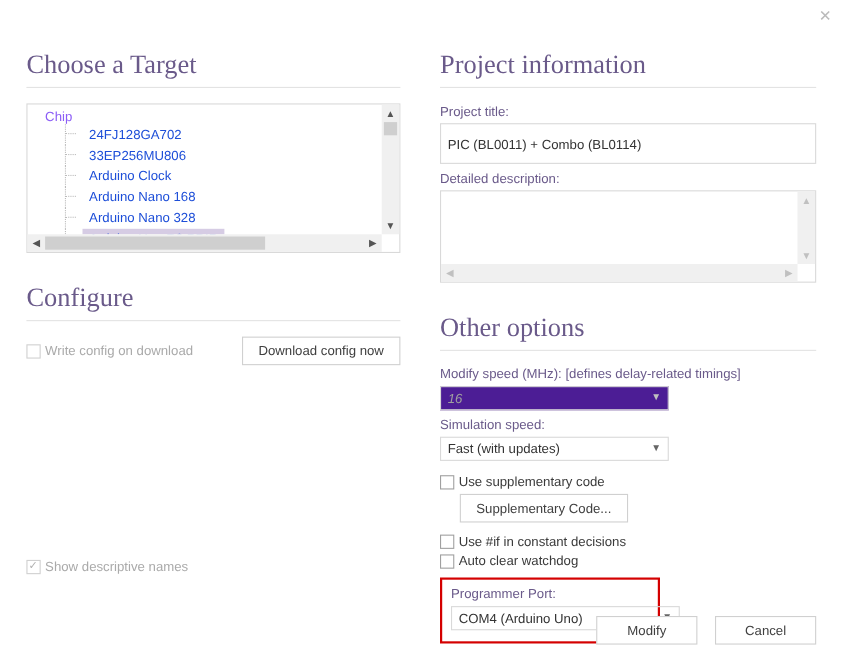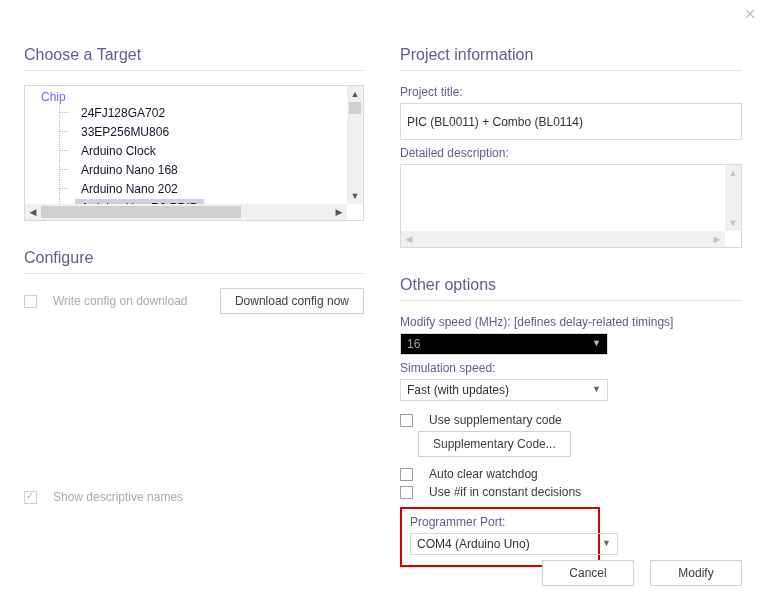--- a/index.html
+++ b/index.html
@@ -1,61 +1,61 @@
 <!DOCTYPE html>
 <html><head>
 <meta charset="utf-8">
 <style>
   * { box-sizing: border-box; font-family: "Segoe UI", Tahoma, sans-serif; }
   body { margin: 0; width: 766px; height: 600px; background: #fff; position: relative; }
   .close-x { position: absolute; top: 6px; right: 10px; color: #bbb; font-size: 14px; font-weight: 300; cursor: default; }
   .cols { display: flex; gap: 36px; padding: 18px 24px 8px 24px; }
   .col-left { width: 340px; }
   .col-right { flex: 1; }
-  h2.section { font-size: 16px; font-weight: 300; color: #6a5a8a; margin: 28px 0 6px 0; }
+  h2.section { font-size: 24px; font-weight: 300; color: #6a5a8a; margin: 28px 0 6px 0; font-family: Liberation Serif, serif; }
   h2.section:first-child { margin-top: 28px; }
   hr.sep { border: none; border-top: 1px solid #e3e3e3; margin: 4px 0 14px 0; }
 
   .tree-wrap { border: 1px solid #d9d9d9; position: relative; width: 340px; height: 136px; }
   .tree-body { position: absolute; left: 0; top: 0; right: 16px; bottom: 16px; overflow: hidden; }
   .tree-root { font-size: 12px; color: #8b5cf6; padding: 4px 0 0 10px; }
   .tree-root .label { padding: 0 6px; }
-  .tree-child { font-size: 12px; color: #0f172a; padding-left: 50px; position: relative; line-height: 17px; }
+  .tree-child { font-size: 12px; color: #1d4ed8; padding-left: 50px; position: relative; line-height: 17px; }
   .tree-child::before { content: ""; position: absolute; left: 34px; top: 0; bottom: 0; border-left: 1px dotted #bbb; }
   .tree-child::after { content: ""; position: absolute; left: 34px; top: 8px; width: 10px; border-top: 1px dotted #bbb; }
   .tree-child:last-of-type::before { bottom: 8px; }
   .tree-child span { padding: 1px 6px; display: inline-block; }
   .tree-child.sel span { background: #d6cce4; }
   .vscroll { position: absolute; right: 0; top: 0; bottom: 16px; width: 16px; background: #f0f0f0; }
   .vscroll .arrow { height: 16px; text-align: center; font-size: 9px; color: #555; line-height: 16px; }
   .vscroll .thumb { position: absolute; left: 2px; right: 2px; top: 16px; height: 12px; background: #cfcfcf; }
   .hscroll { position: absolute; left: 0; right: 16px; bottom: 0; height: 16px; background: #f0f0f0; }
   .hscroll .arrow { width: 16px; text-align: center; font-size: 9px; color: #555; display: inline-block; line-height: 16px; }
   .hscroll .arrow.l { float: left; }
   .hscroll .arrow.r { float: right; }
   .hscroll .thumb { position: absolute; left: 16px; top: 2px; bottom: 2px; width: 200px; background: #cfcfcf; }
 
   .cfg-row { display: flex; align-items: center; justify-content: space-between; }
-  .chk-row { display: flex; align-items: center; gap: 16px; font-size: 12px; color: #3a3a3a; margin: 4px 0; }
+  .chk-row { display: flex; align-items: center; gap: 4px; font-size: 12px; color: #3a3a3a; margin: 4px 0; }
   .chk { width: 13px; height: 13px; border: 1px solid #a0a0a0; background: #fff; flex-shrink: 0; }
   .chk.disabled { border-color: #d0d0d0; }
   .chk-lbl { font-size: 12px; color: #3a3a3a; }
   .chk-lbl.disabled { color: #aaa; }
   .btn { border: 1px solid #d0d0d0; background: #fff; color: #404040; font-size: 12px; padding: 5px 14px; cursor: default; }
   .btn.indent { margin-left: 18px; margin-top: 0; }
 
   .fld-lbl { font-size: 12px; color: #6a5a8a; margin: 6px 0 4px 0; }
   input.txt { width: 100%; border: 1px solid #d9d9d9; font-size: 12px; color: #333; padding: 3px 6px; height: 37px; }
   .desc-area { position: relative; width: 100%; height: 84px; border: 1px solid #d9d9d9; }
   .desc-body { position: absolute; left: 0; top: 0; right: 16px; bottom: 16px; padding: 4px 6px; font-size: 12px; color: #555; overflow: hidden; }
   .desc-area .vscroll { bottom: 16px; }
   .desc-area .hscroll { right: 16px; }
 
   .select-shell { position: relative; display: flex; align-items: center; border: 1px solid #d9d9d9; height: 22px; font-size: 12px; color: #333; width: 208px; padding: 0 22px 0 6px; }
-  .select-shell.disabled { color: #a0a0a0; background: #000000; }
+  .select-shell.disabled { color: #a0a0a0; background: #4c1d95; font-style: italic; }
   .select-shell .caret { position: absolute; right: 6px; top: 4px; font-size: 9px; color: #666; }
   .select-shell.disabled .caret { color: #c0c0c0; }
 
   .red-box { border: 2px solid #d40000; padding: 6px 8px 10px 8px; margin-top: 8px; width: 200px; }
   .footer { position: absolute; right: 24px; bottom: 14px; display: flex; gap: 16px; }
   .footer .btn { width: 92px; text-align: center; }
 </style>
 </head>
 <body>
 
@@ -70,21 +70,21 @@
     <div class="tree-wrap">
       <div class="tree-body">
         <div class="tree-root">
           <span class="label">Chip</span>
         </div>
         <div id="tree-children">
             <div class="tree-child"><span>24FJ128GA702</span></div>
             <div class="tree-child"><span>33EP256MU806</span></div>
             <div class="tree-child"><span>Arduino Clock</span></div>
             <div class="tree-child"><span>Arduino Nano 168</span></div>
-            <div class="tree-child"><span>Arduino Nano 202</span></div>
+            <div class="tree-child"><span>Arduino Nano 328</span></div>
             <div class="tree-child sel"><span>Arduino Uno R3 PDIP</span></div>
           </div>
       </div>
       <div class="vscroll">
         <div class="arrow">▲</div>
         <div class="thumb"></div>
         <div class="arrow" style="position:absolute;bottom:0;left:0;right:0">▼</div>
       </div>
       <div class="hscroll">
         <span class="arrow l">◀</span>
@@ -152,33 +152,33 @@
     <div style="height:8px"></div>
     <div class="chk-row">
       <div class="chk"></div>
       <span class="chk-lbl">Use supplementary code</span>
     </div>
     <button class="btn indent">Supplementary Code...</button>
 
     <div style="height:6px"></div>
     <div class="chk-row">
       <div class="chk"></div>
-      <span class="chk-lbl">Auto clear watchdog</span>
+      <span class="chk-lbl">Use #if in constant decisions</span>
     </div>
     <div class="chk-row">
       <div class="chk"></div>
-      <span class="chk-lbl">Use #if in constant decisions</span>
+      <span class="chk-lbl">Auto clear watchdog</span>
     </div>
 
     <div class="red-box">
       <div class="fld-lbl" style="margin-top:0">Programmer Port:</div>
       <div class="select-shell">
         <span>COM4 (Arduino Uno)</span>
         <span class="caret">▼</span>
       </div>
     </div>
   </div>
 </div>
 
 <div class="footer">
+  <button class="btn">Modify</button>
   <button class="btn">Cancel</button>
-  <button class="btn">Modify</button>
 </div>
 
 </body></html>

